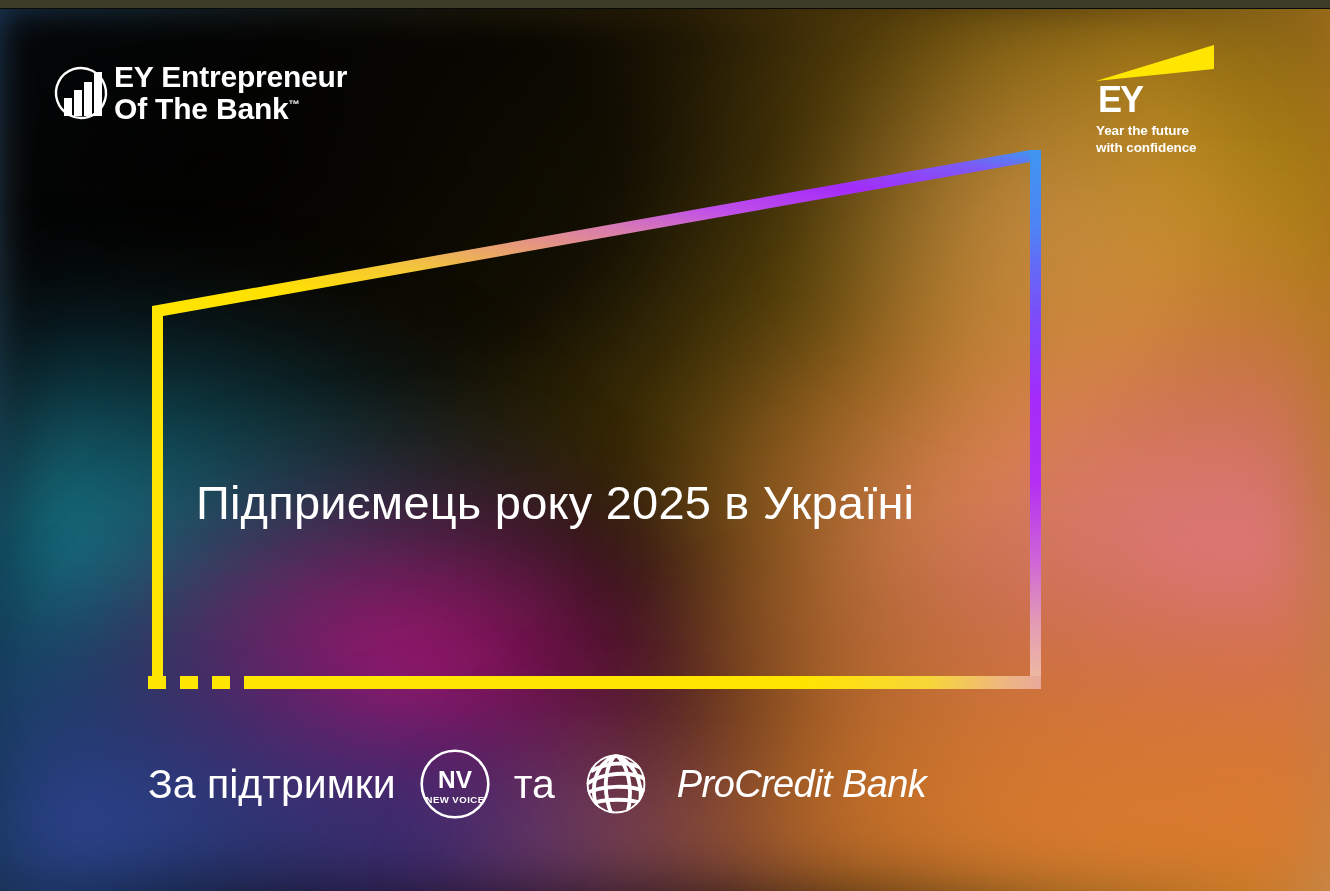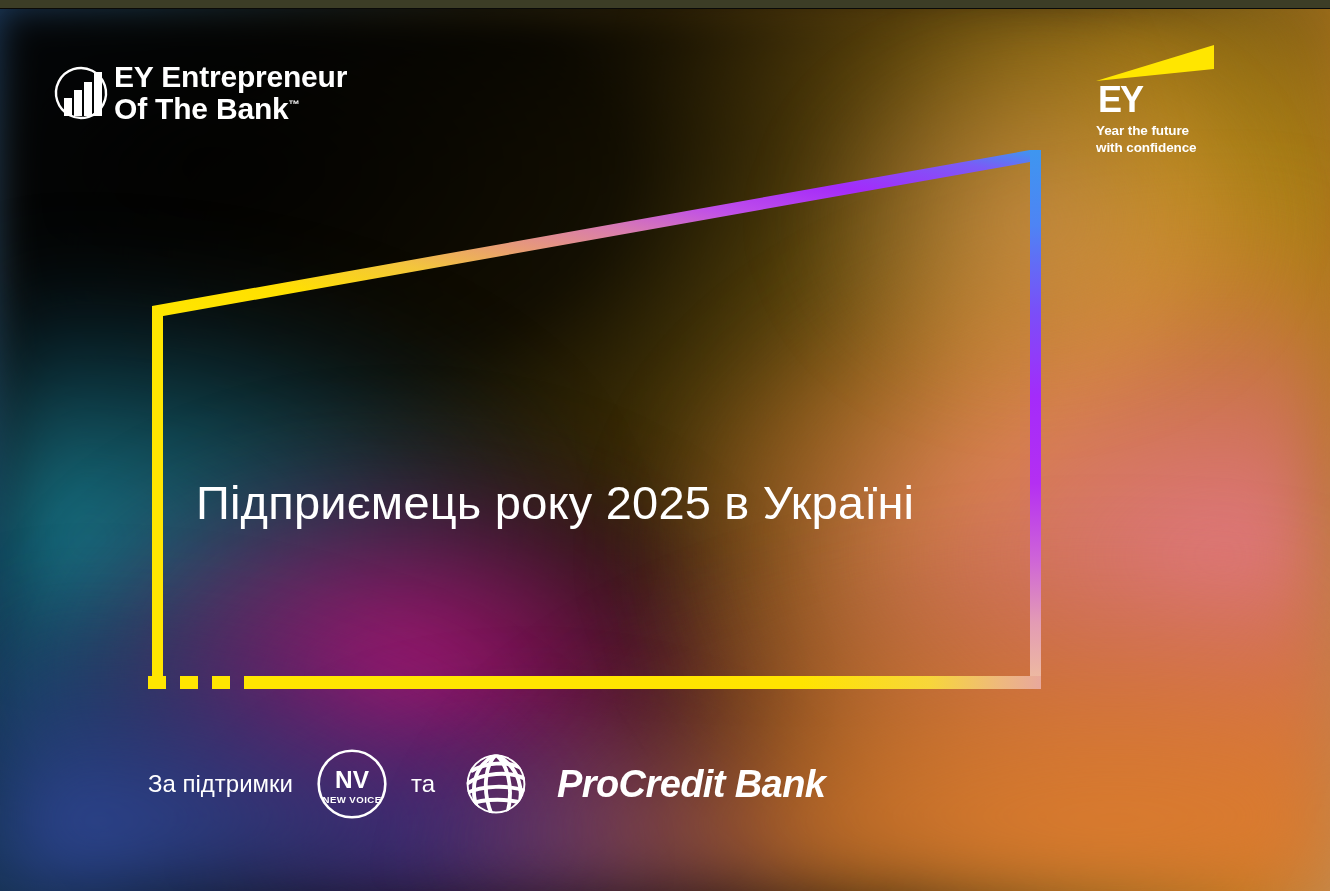--- a/index.html
+++ b/index.html
@@ -186,30 +186,30 @@
     left: 148px;
     top: 738px;
     z-index: 30;
     display: flex;
     align-items: center;
     gap: 22px;
     color: #fff;
   }
   .sponsor-text {
     color: #ffffff;
-    font-size: 24px;
+    font-size: 41px;
     font-weight: 300;
     white-space: nowrap;
   }
   #nv-logo { width: 74px; height: 74px; }
   #pcb-globe { width: 70px; height: 70px; margin-left: 4px;}
   #pcb-name {
     color: #ffffff;
     font-size: 38px;
-    font-weight: 700;
+    font-weight: 400;
     font-style: italic;
     letter-spacing: -0.6px;
     white-space: nowrap;
     margin-left: 4px;
   }
 </style>
 </head>
 <body>
 
 <div id="top-strip"></div>

